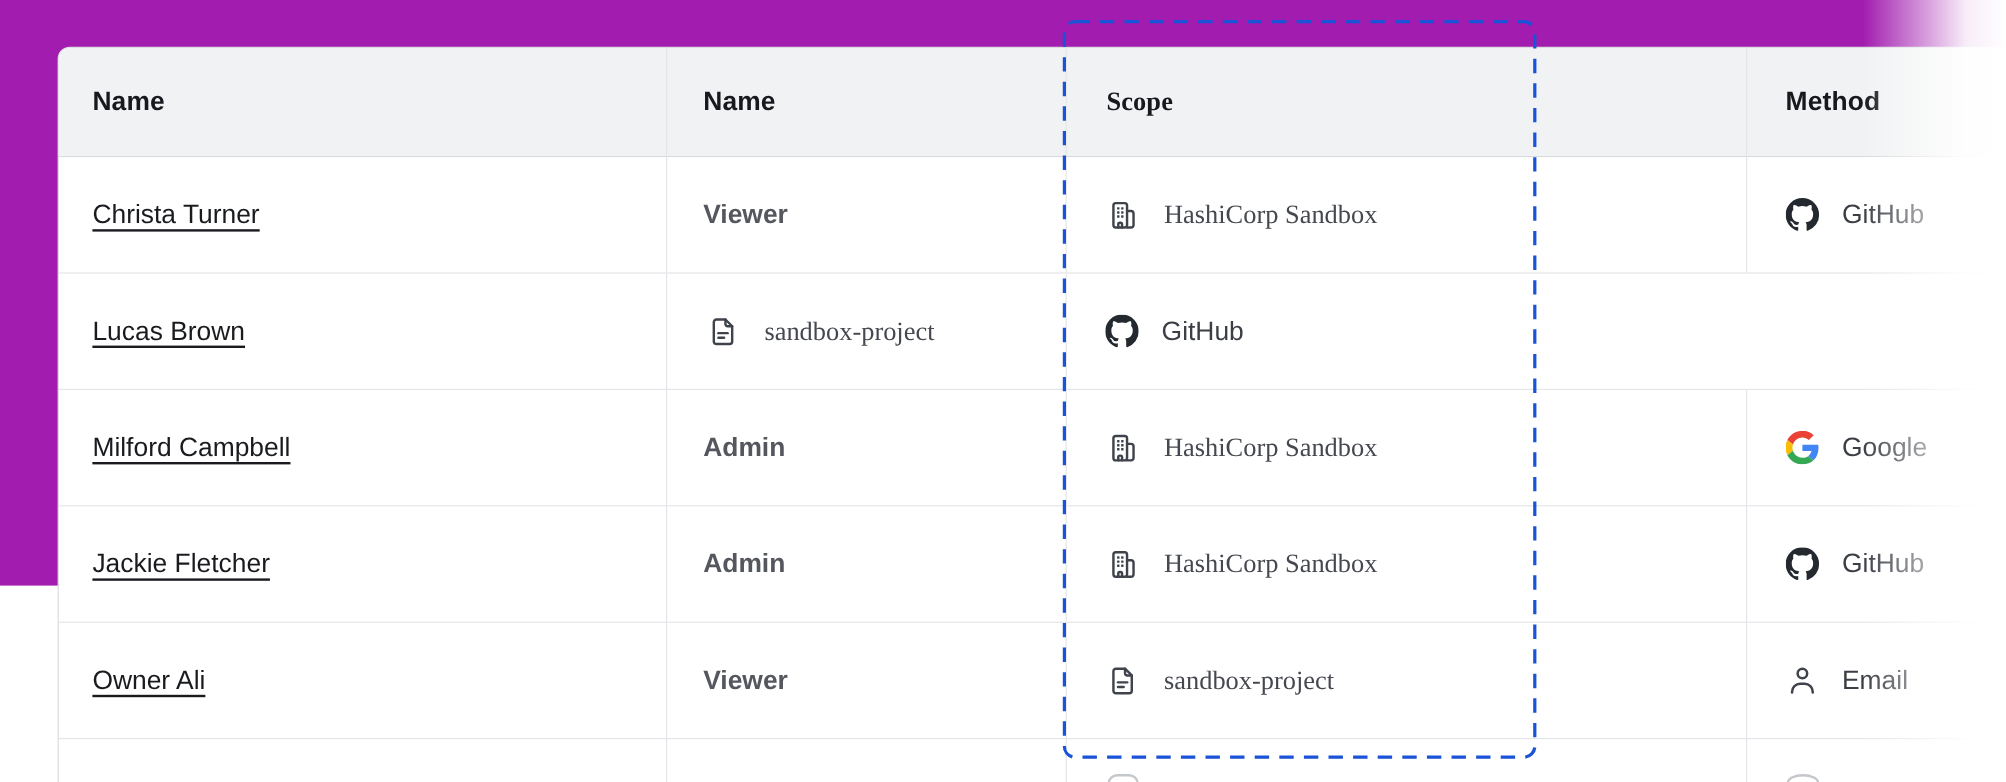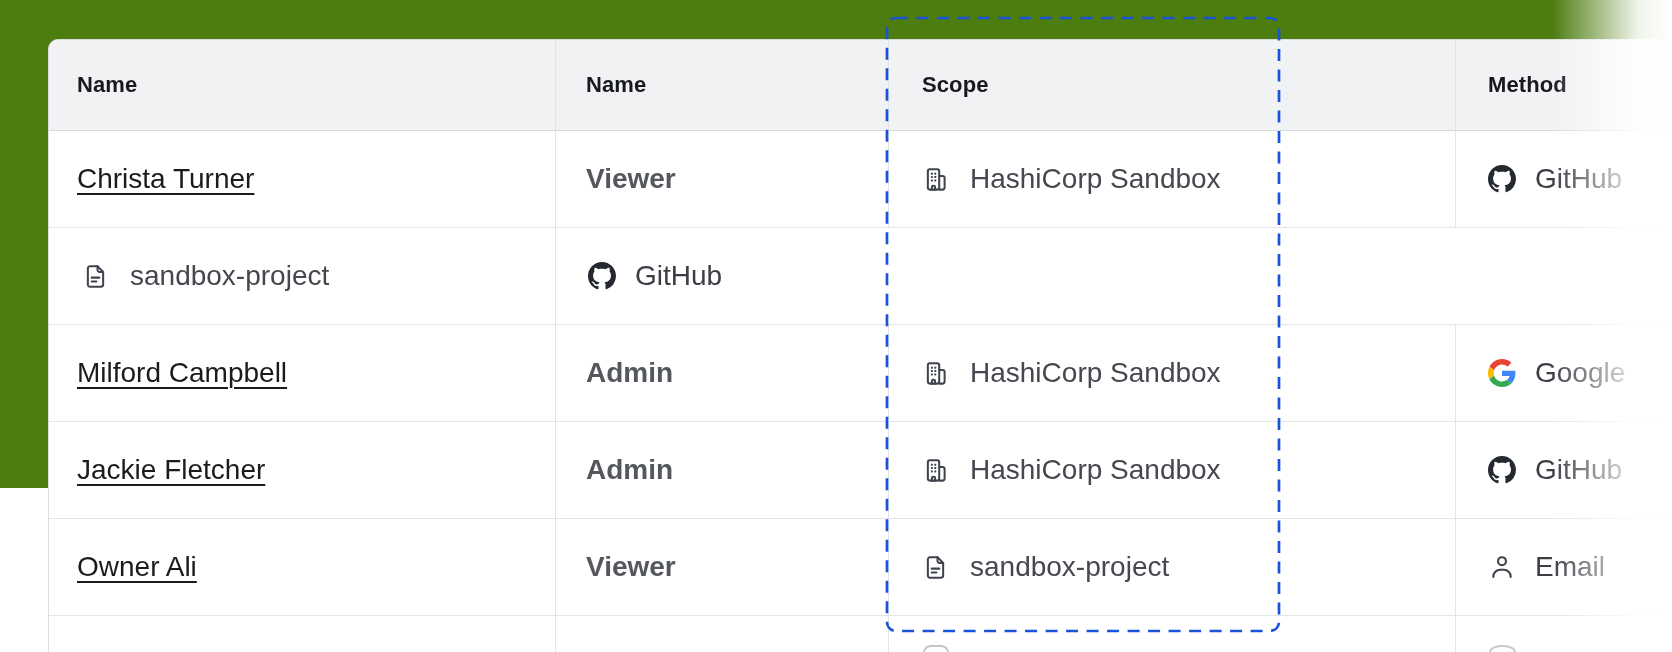--- a/index.html
+++ b/index.html
@@ -2,21 +2,21 @@
 <html style="--header-bg: #f1f2f3; --header-border: #d9dadd; --outer-border: #dcdde0; --row-border: #e4e5e8; --header-text: #17191e; --name-text: #191b1f; --role-text: #54575e; --scope-text: #45484f; --method-text: #3b3e45; --icon: #3f434b; --partial-icon: #c4c7cb; --github: #24292f; --google-blue: #4285F4; --google-green: #34A853; --google-yellow: #FBBC05; --google-red: #EA4335;"><head>
 <meta charset="utf-8">
 <style>
   html, body {
     margin: 0; padding: 0;
     width: 1672px; height: 652px;
     overflow: hidden;
     background: #ffffff;
     font-family: "Liberation Sans", "DejaVu Sans", sans-serif;
   }
-  .canvas { position: relative; width: 1672px; height: 488px; background: #4d7c0f; text-align: center; }
+  .canvas { position: relative; width: 1672px; height: 488px; background: #a21caf; text-align: center; }
 
   
   .members-table {
     position: absolute; left: 48px; top: 39px;
     width: 2000px;
     background: #fff;
     border: 1px solid var(--outer-border, #dcdde0);
     border-radius: 10px 10px 0 0;
     z-index: 1;
   }
@@ -31,26 +31,26 @@
     border-bottom: 1px solid var(--header-border, #d9dadd);
   }
   .hcell {
     display: flex; align-items: center;
     font-size: 22px; font-weight: 700;
     color: var(--header-text, #17191e);
     letter-spacing: 0.1px;
   }
   .row { height: 96px; border-bottom: 1px solid var(--row-border, #e4e5e8); }
   .row.partial { height: 97px; border-bottom: none; }
-  .cell { display: flex; align-items: center; font-size: 28px; }
+  .cell { display: flex; align-items: center; font-size: 22px; }
   .hcell + .hcell, .cell + .cell { border-left: 1px solid var(--row-border, #e4e5e8); }
 
   .c1 { padding-left: 28px; }
   .c2 { padding-left: 30px; }
-  .c3 { padding-left: 33px; }
+  .c3 { padding-left: 33px; font-family: Liberation Serif, serif; }
   .c4 { padding-left: 32px; }
 
   .name-link {
     color: var(--name-text, #191b1f);
     font-weight: 500;
     text-decoration: underline;
     text-decoration-thickness: 1.6px;
     text-underline-offset: 4.5px;
     cursor: pointer;
   }
@@ -160,20 +160,23 @@
     </div>
     <div class="cell c4">
       <svg class="icon method-icon">
               <use href="#sym-github-icon"></use>
             </svg>
       <span class="method-text">GitHub</span>
     </div>
   </div>
 
   <div class="row grid-row">
+    <div class="cell c1">
+      <a class="name-link" href="#">Lucas Brown</a>
+    </div>
     <div class="cell c3">
       <svg class="icon scope-icon">
               <use href="#sym-file-icon"></use>
             </svg>
       <span class="scope-text">sandbox-project</span>
     </div>
     <div class="cell c4">
       <svg class="icon method-icon">
               <use href="#sym-github-icon"></use>
             </svg>

